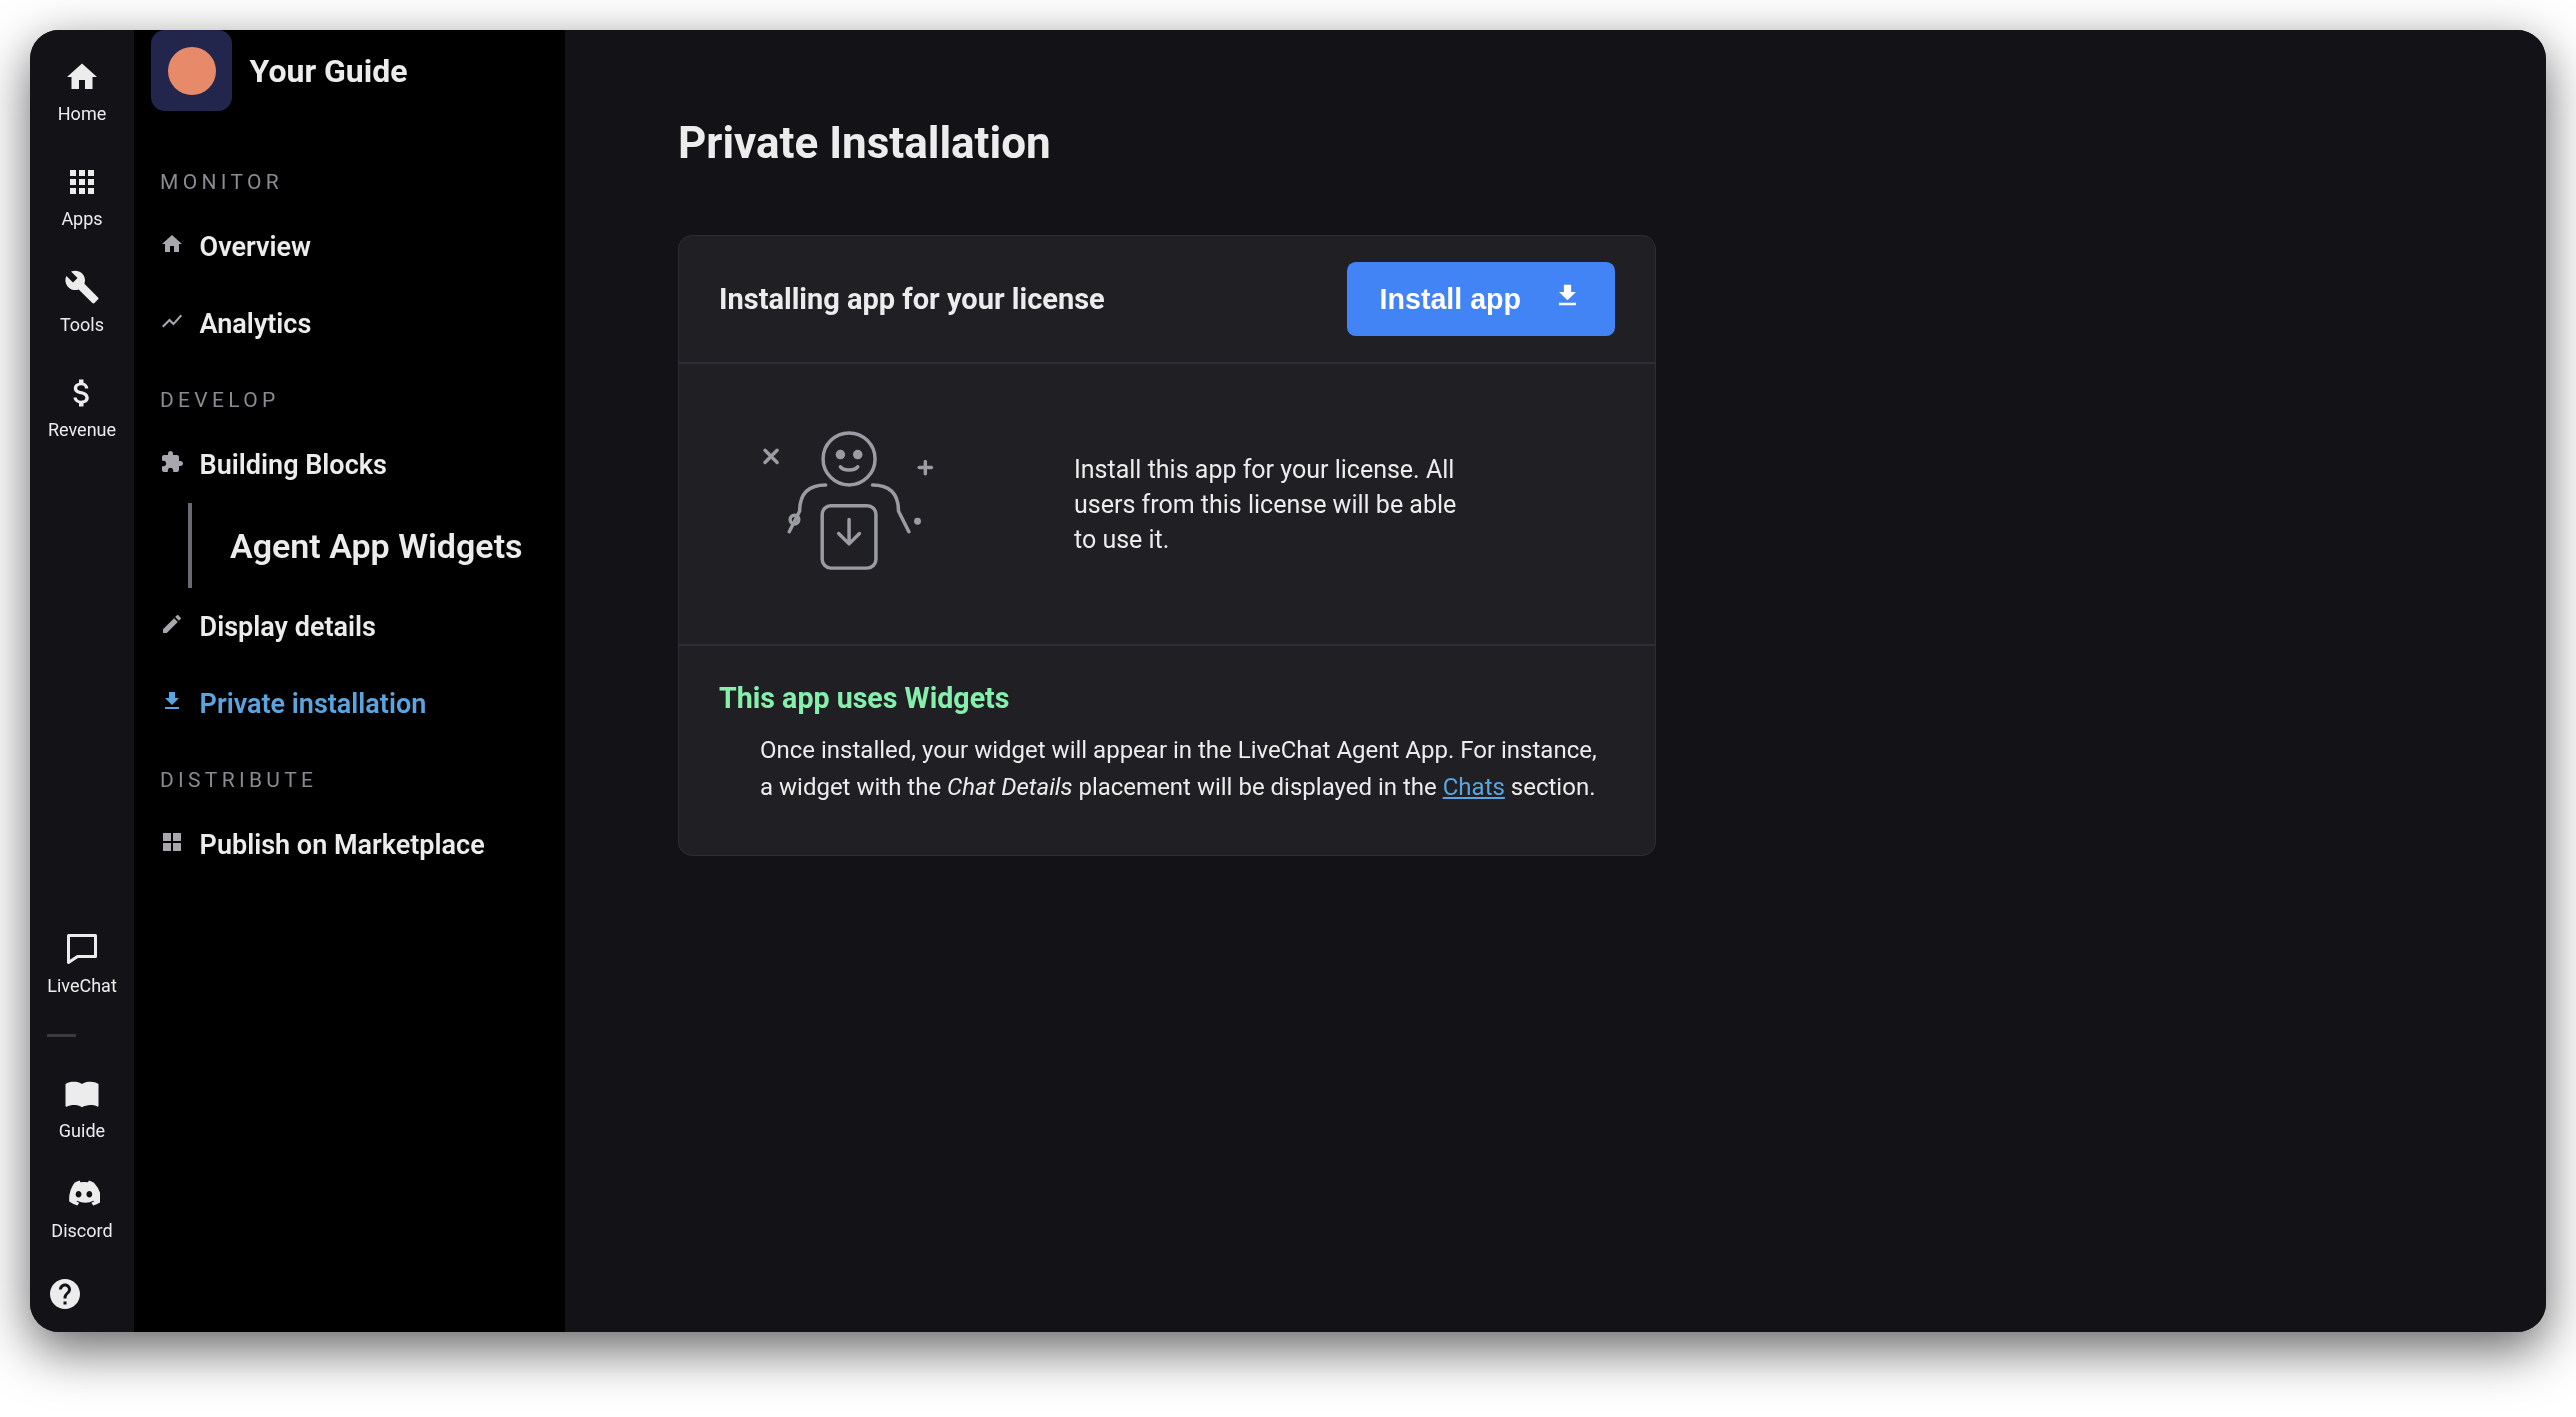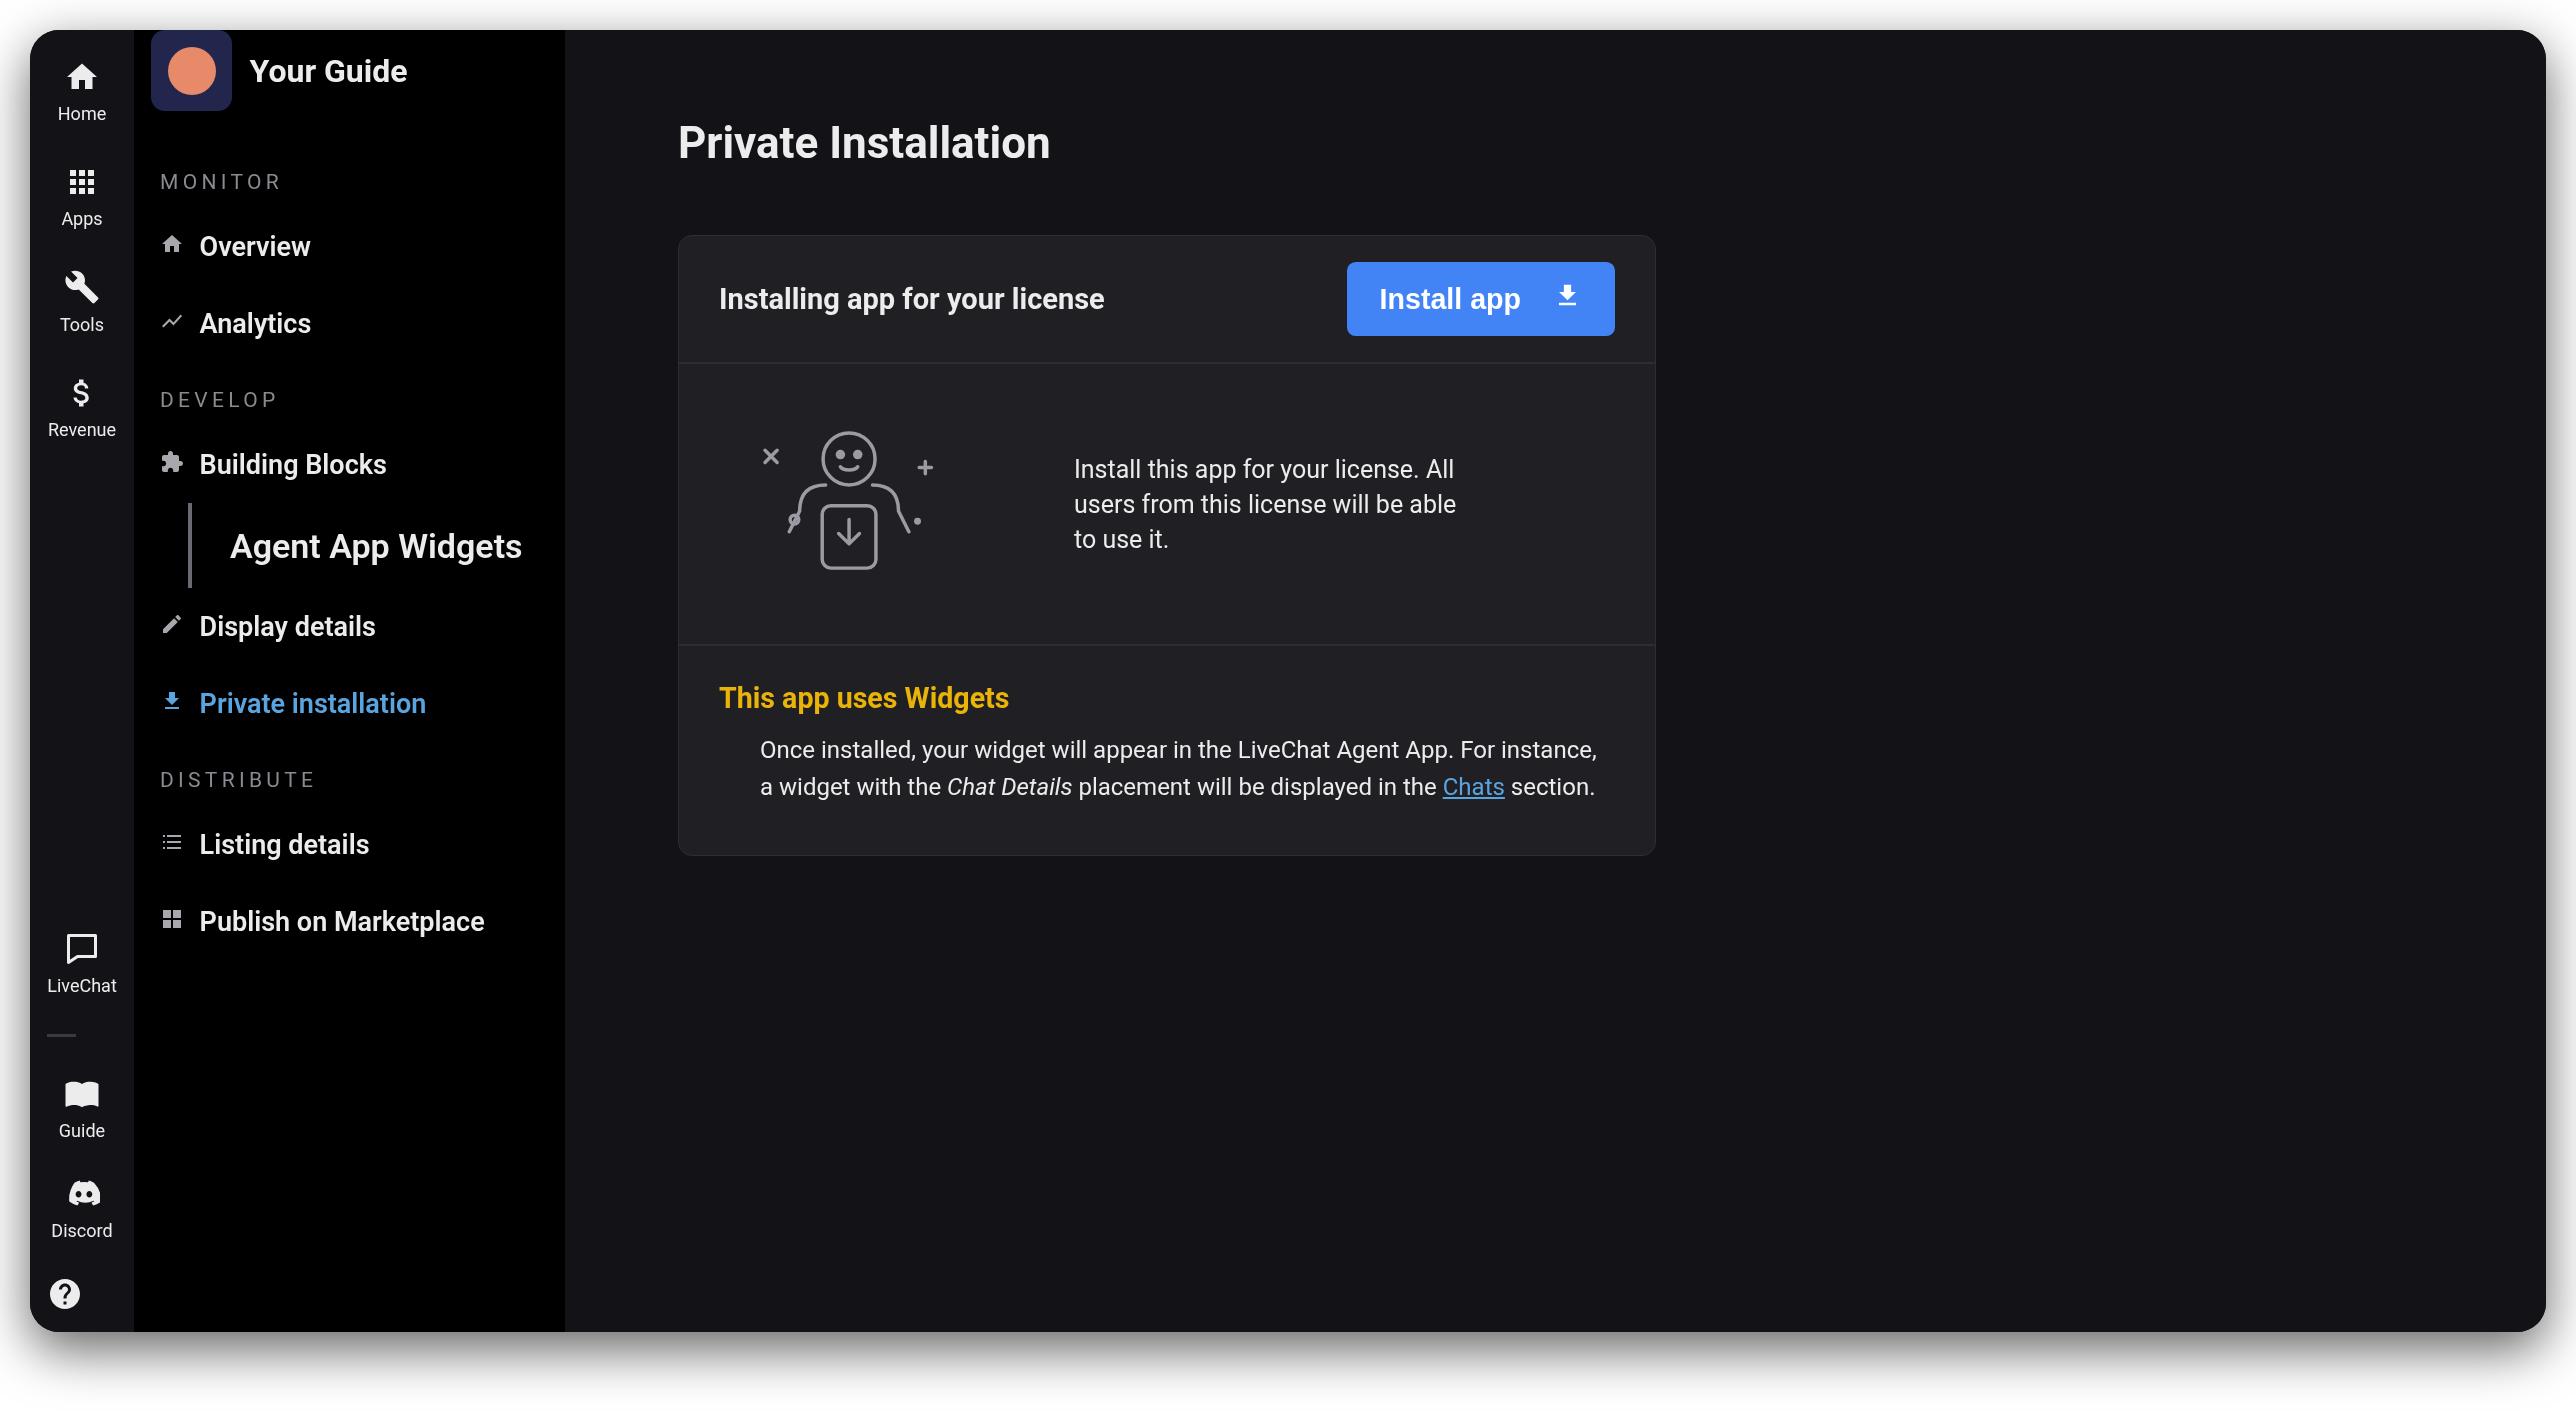--- a/index.html
+++ b/index.html
@@ -141,21 +141,21 @@
   .panel-body-text {
     font-size: 25px; color: #ececed; line-height: 1.4;
     max-width: 390px; font-weight: 400;
   }
 
   .panel-lower {
     padding: 35px 40px 48px 40px;
     border-top: 2.6px solid #2d2d33;
   }
   .panel-lower h3 {
-    font-size: 28.6px; font-weight: 700; color: #eab308;
+    font-size: 28.6px; font-weight: 700; color: #86efac;
     margin-bottom: 17.3px;
   }
   .panel-lower p {
     font-size: 24px; color: #ececed; line-height: 1.55; font-weight: 400; margin-left: 41px;
   }
   .panel-lower em { font-style: italic; }
   .panel-lower a { color: #5aa5e0; text-decoration: underline; cursor: pointer; }
 </style>
 </head>
 <body>
@@ -282,28 +282,20 @@
     <div class="side-item active">
       <span>
         <svg viewBox="0 0 24 24">
             <path d="M19 9h-4V3H9v6H5l7 7 7-7zM5 18v2h14v-2H5z"></path>
           </svg>
       </span>
       <span>Private installation</span>
     </div>
 
     <div class="side-section-label">DISTRIBUTE</div>
-    <div class="side-item">
-      <span>
-        <svg viewBox="0 0 24 24">
-            <path d="M3 5h2v2H3zM7 5h14v2H7zM3 11h2v2H3zM7 11h14v2H7zM3 17h2v2H3zM7 17h14v2H7z"></path>
-          </svg>
-      </span>
-      <span>Listing details</span>
-    </div>
     <div class="side-item">
       <span>
         <svg viewBox="0 0 24 24">
             <path d="M3 3h8v8H3zM13 3h8v8h-8zM3 13h8v8H3zM13 13h8v8h-8z"></path>
           </svg>
       </span>
       <span>Publish on Marketplace</span>
     </div>
   </aside>
 

